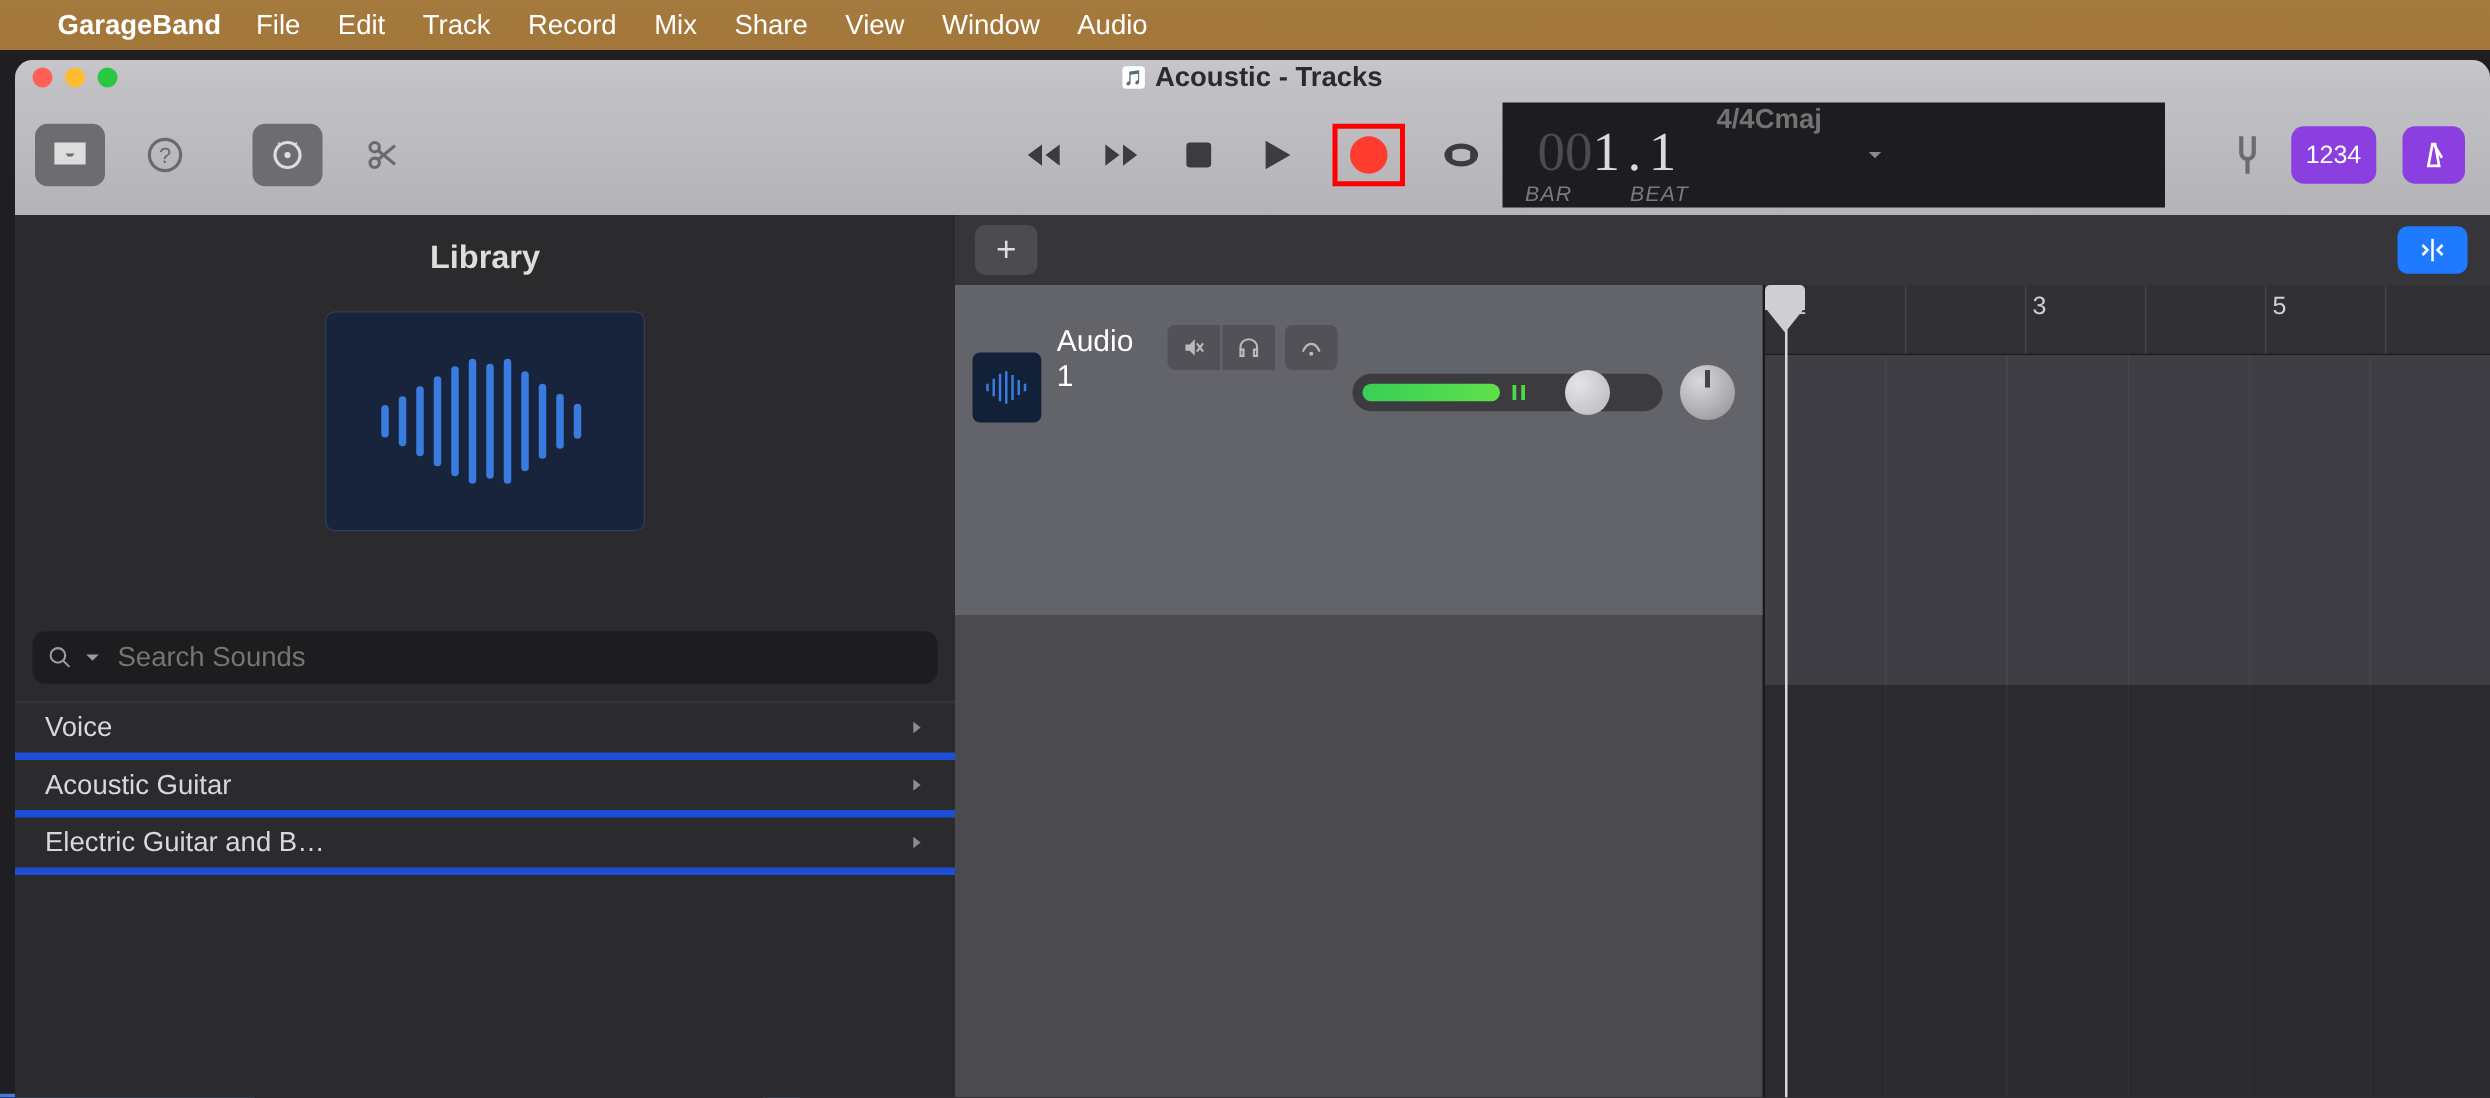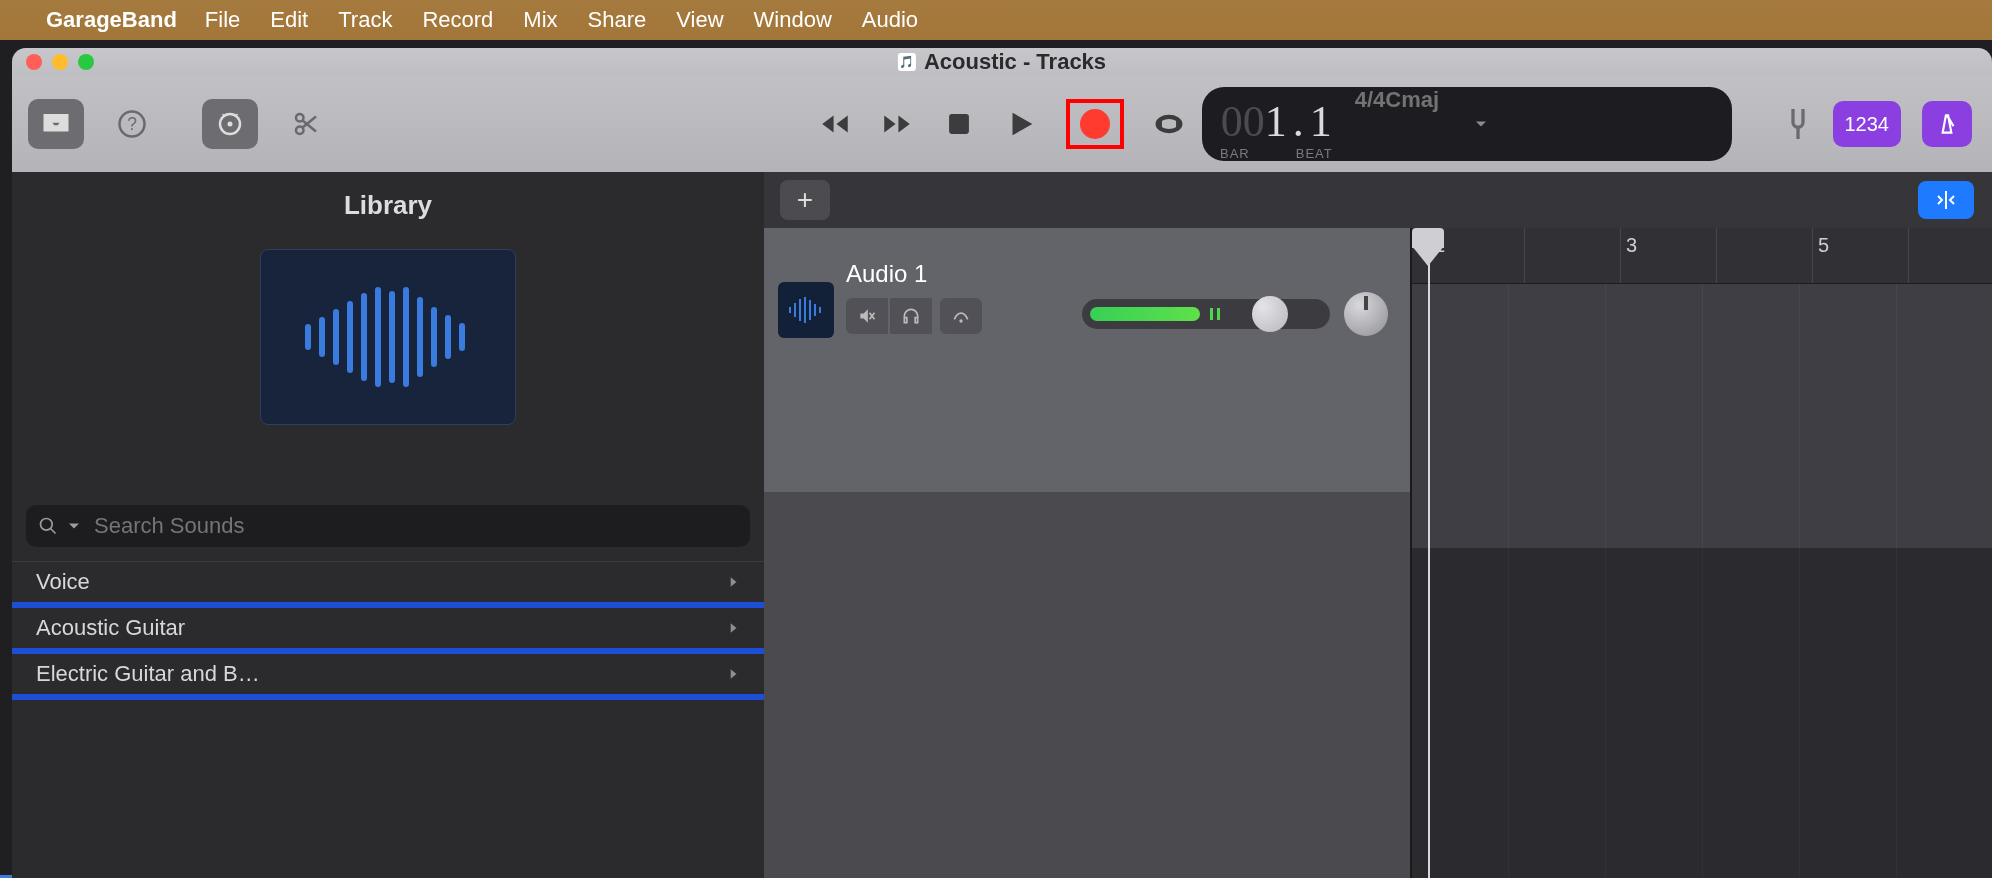--- a/index.html
+++ b/index.html
@@ -45,27 +45,27 @@
   .tbtn svg{width:30px;height:30px;}
   .tgroup{display:flex;gap:20px;align-items:center;}
   .transport{display:flex;gap:28px;align-items:center; position:absolute; left:50%; transform:translateX(-50%);}
   .transport .ticon{color:#3c3c3f; display:flex;}
   .transport .ticon svg{width:34px;height:34px;}
   .record-hl{border:4px solid #ff0000; padding:6px 10px;}
   .record-dot{width:30px;height:30px;border-radius:50%;background:#ff3b30;}
 
   .lcd {
     position:absolute; left:1190px;
-    width:530px; height:74px; background:#1d1d21; border-radius:22px;
+    width:530px; height:84px; background:#1d1d21; border-radius:0;
     display:flex; align-items:stretch; color:#9a9aa0;
   }
   .lcd .seg{flex:0 0 auto; display:flex;flex-direction:column;align-items:center;justify-content:center; padding:0 18px;}
   .lcd .big{font-family:"Arial Narrow","Helvetica Neue";font-size:44px;font-weight:500;color:#d9d9de;line-height:1;}
   .lcd .big.dim{color:#4b4b51;}
-  .lcd .lbl{font-size:13px;letter-spacing:1px;color:#7a7a80;margin-top:2px;}
+  .lcd .lbl{font-size:17px;letter-spacing:1px;color:#7a7a80;margin-top:2px;font-style:italic;}
   .lcd .keysig{display:flex;align-items:flex-start;justify-content:space-between;font-size:22px;color:#737373;padding:0 18px;}
   .lcd .drop{display:flex;align-items:center;padding:0 14px;color:#8a8a90;}
 
   .tuner{ position:absolute; left:1762px; width:48px;height:48px; display:flex;align-items:center;justify-content:center;color:#6b6b6f;}
   .rbtns{position:absolute; right:20px; display:flex;gap:21px;}
   .rbtns .pill{height:46px;border-radius:10px;background:#8b3fe0;color:#fff;display:flex;align-items:center;justify-content:center;padding:0 12px;font-size:20px;font-weight:500;}
 
   
   .main{display:flex;height:calc(878px - 48px - 28px - 96px);}
 
@@ -84,21 +84,21 @@
   
   .tracks{flex:1;display:flex;flex-direction:column;background:#2f2f33;}
   .track-hdr-row{height:56px;background:#35353a;display:flex;align-items:center;padding:0 16px;gap:10px;position:relative;}
   .addbtn{width:50px;height:40px;background:#4b4b50;border-radius:8px;display:flex;align-items:center;justify-content:center;color:#ddd;font-size:28px;}
   .snapbtn{position:absolute;right:18px;width:56px;height:38px;border-radius:8px;background:#1e7bff;display:flex;align-items:center;justify-content:center;color:#fff;}
 
   .track-body{flex:1;display:flex;}
   .track-headers{width:648px;background:#4a4a4f;border-right:2px solid #1a1a1d;}
   .track-row{height:264px;background:#63636a;display:flex;padding:14px;gap:12px;align-items:flex-start;}
   .track-icon{width:56px;height:56px;background:#122038;border-radius:6px;display:flex;align-items:center;justify-content:center;margin-top:40px;}
-  .track-meta{display:flex;flex-direction:column;gap:10px;margin-top:18px;}
+  .track-meta{display:flex;gap:10px;margin-top:18px;}
   .track-name{font-size:24px;color:#fff;}
   .track-btns{display:flex;gap:2px;}
   .tinybtn{width:42px;height:36px;background:#515157;border-radius:6px;display:flex;align-items:center;justify-content:center;color:#bbb;}
   .tinybtn:first-child{border-top-right-radius:0;border-bottom-right-radius:0;}
   .tinybtn:nth-child(2){border-radius:0;}
   .tinybtn:last-child{border-top-left-radius:0;border-bottom-left-radius:0;margin-left:6px;border-radius:6px;}
   .mixer{display:flex;align-items:center;gap:14px;margin-left:auto;margin-top:50px;margin-right:8px;}
   .vol{width:248px;height:30px;background:#3b3b40;border-radius:16px;position:relative;}
   .vol .fill{position:absolute;left:8px;top:8px;height:14px;width:110px;border-radius:8px;background:linear-gradient(90deg,#37d056,#5fe04a);}
   .vol .dots{position:absolute;left:128px;top:9px;display:flex;gap:4px;}

